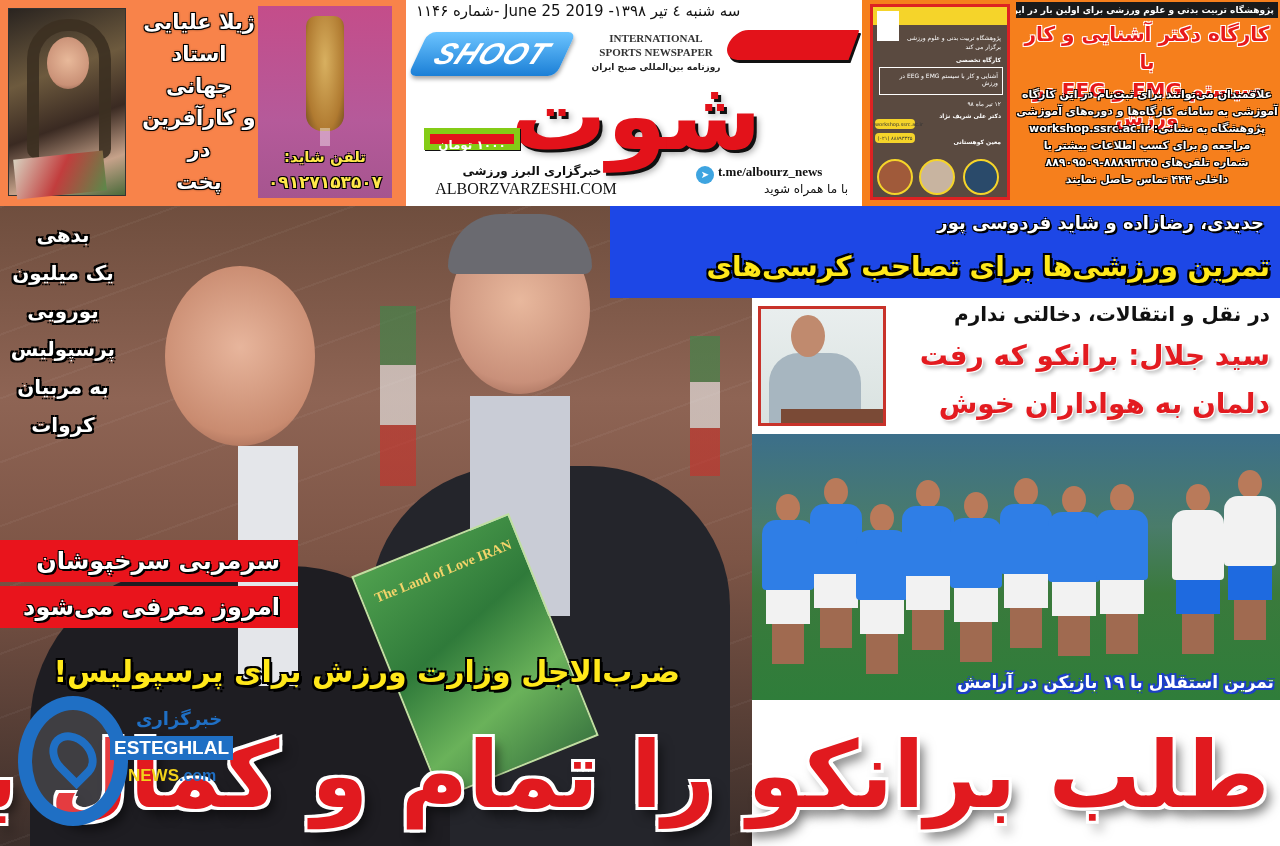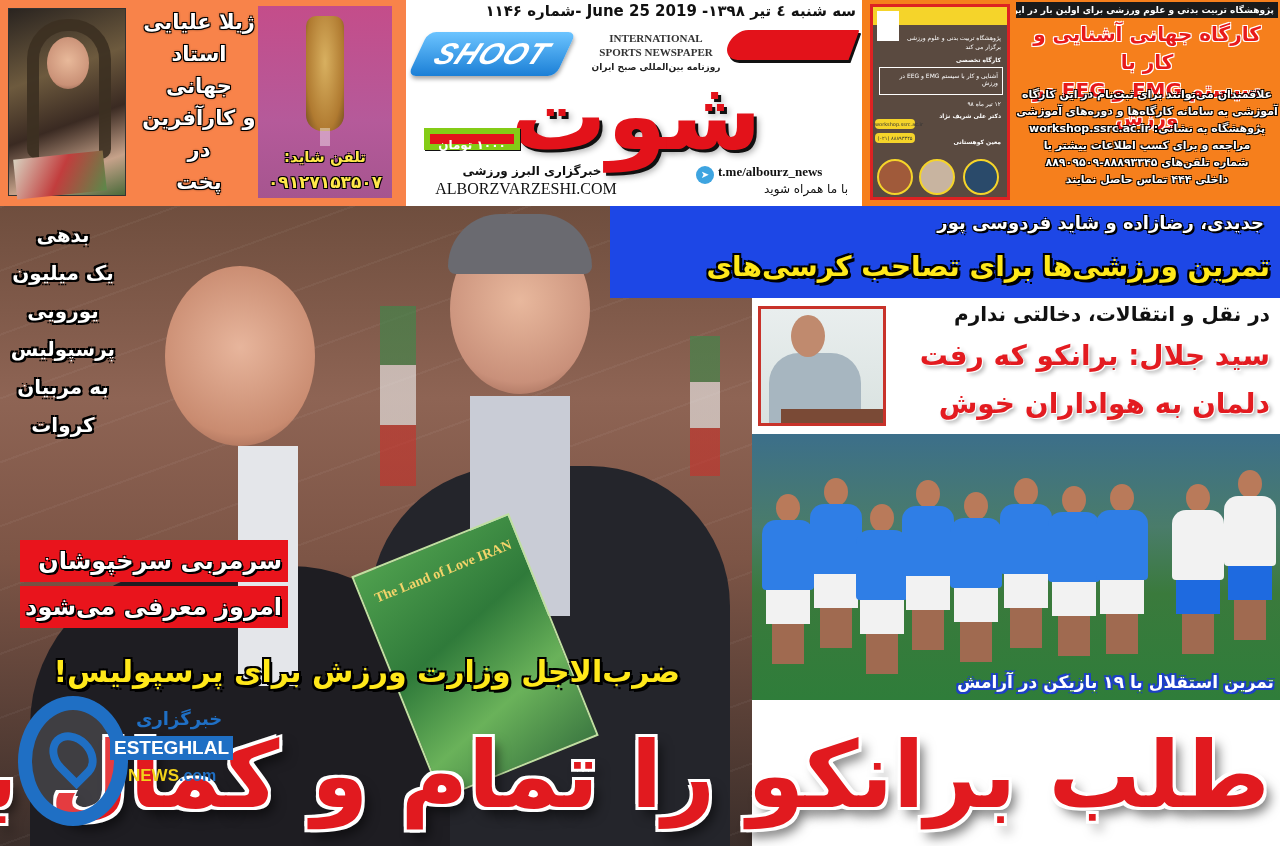--- a/index.html
+++ b/index.html
@@ -54,21 +54,21 @@
     }
     .ad-sweets .order-phone {
       position: absolute; left: 0; top: 166px; width: 134px; text-align: center;
       color: #ffe84a; font-weight: bold; font-size: 17px; letter-spacing: 0.5px;
       text-shadow: 1px 1px 0 #000, -1px -1px 0 #000, 1px -1px 0 #000, -1px 1px 0 #000;
     }
 
     
     .masthead { left: 406px; top: 0; width: 456px; height: 206px; background: #fff; }
     .masthead .issue-line {
-      left: 10px; top: 2px; width: 440px; text-align: right; font-size: 15px; font-weight: bold; color: #111;
+      left: 10px; top: 2px; width: 440px; text-align: left; font-size: 15px; font-weight: normal; color: #111;
     }
     .masthead .shoot-logo {
       left: 12px; top: 32px; width: 148px; height: 44px;
       background: linear-gradient(180deg, #6cc4ff, #1b7fd6);
       transform: skewX(-25deg); border-radius: 8px;
       color: #fff; font-weight: bold; font-style: italic; font-size: 30px; text-align: center; line-height: 44px;
       font-family: "Liberation Sans", sans-serif; letter-spacing: 1px;
       box-shadow: 2px 3px 4px rgba(0,0,0,0.35);
     }
     .masthead .intl-1, .masthead .intl-2 {
@@ -152,23 +152,22 @@
       background: linear-gradient(160deg, #4fa04e 0%, #2f7a3a 40%, #6ab25a 70%, #3d7a42 100%);
       transform: rotate(-22deg); border: 2px solid #bfe0a0;
     }
     .main-photo .book-title { position: absolute; left: 12px; top: 20px; color: #f3d46a; font-size: 14px; font-weight: bold; font-family: "Liberation Serif", serif; }
 
     .side-note {
       left: 8px; top: 216px; width: 110px; color: #fff; font-weight: bold; font-size: 20px; line-height: 38px; text-align: center;
       text-shadow: 2px 2px 0 #000, -2px -2px 0 #000, 2px -2px 0 #000, -2px 2px 0 #000;
     }
     .red-strip {
-      left: 0; width: 268px; height: 42px; background: #e9141c; color: #fff; font-weight: bold; font-size: 24px; line-height: 42px; text-align: right; padding-right: 6px;
+      left: 0; width: 298px; height: 42px; background: #e9141c; color: #fff; font-weight: bold; font-size: 24px; line-height: 42px; text-align: right; padding-right: 18px;
       text-shadow: 2px 2px 0 #000, -1px -1px 0 #000, 1px -1px 0 #000, -1px 1px 0 #000;
-      margin-left: 20px;
     }
     .red-strip.s1 { top: 540px; }
     .red-strip.s2 { top: 586px; }
 
     .yellow-headline {
       left: 10px; top: 652px; width: 670px; text-align: right; color: #ffe81a; font-weight: bold; font-size: 30px; line-height: 40px;
       text-shadow: 3px 3px 0 #000, -2px -2px 0 #000, 2px -2px 0 #000, -2px 2px 0 #000;
     }
 
     .big-headline {
@@ -290,21 +289,21 @@
     <div class="line rtl" style="top:104px;font-weight:bold;">دکتر علی شریف نژاد</div>
     <div class="line rtl" style="top:130px;font-weight:bold;">معین کوهستانی</div>
     <div class="tag" style="top:112px;">workshop.ssrc.ac.ir</div>
     <div class="tag" style="top:126px;">(۰۲۱) ۸۸۸۹۳۳۴۵</div>
     <div class="circ" style="left:4px;background:#a05a3a;"></div>
     <div class="circ" style="left:46px;background:#c8b4a0;"></div>
     <div class="circ" style="left:90px;background:#2a4a6a;"></div>
   </div>
   <div class="abs top-note rtl">پژوهشگاه تربیت بدنی و علوم ورزشی برای اولین بار در ایران برگزار می‌کند:</div>
   <div class="abs headline rtl">
-    <div>کارگاه جهانی آشنایی و کار با</div>
+    <div>کارگاه دکتر آشنایی و کار با</div>
     <div>سیستم EMG و EEG در ورزش</div>
   </div>
   <div class="abs body rtl">
     <div>علاقمندان می‌توانند برای ثبت‌نام در این کارگاه</div>
     <div>آموزشی به سامانه کارگاه‌ها و دوره‌های آموزشی</div>
     <div>پژوهشگاه به نشانی: workshop.ssrc.ac.ir</div>
     <div>مراجعه و برای کسب اطلاعات بیشتر با</div>
     <div>شماره تلفن‌های ۸۸۸۹۳۳۴۵-۸۸۹۰۹۵۰۹</div>
     <div>داخلی ۴۴۴ تماس حاصل نمایند</div>
   </div>

